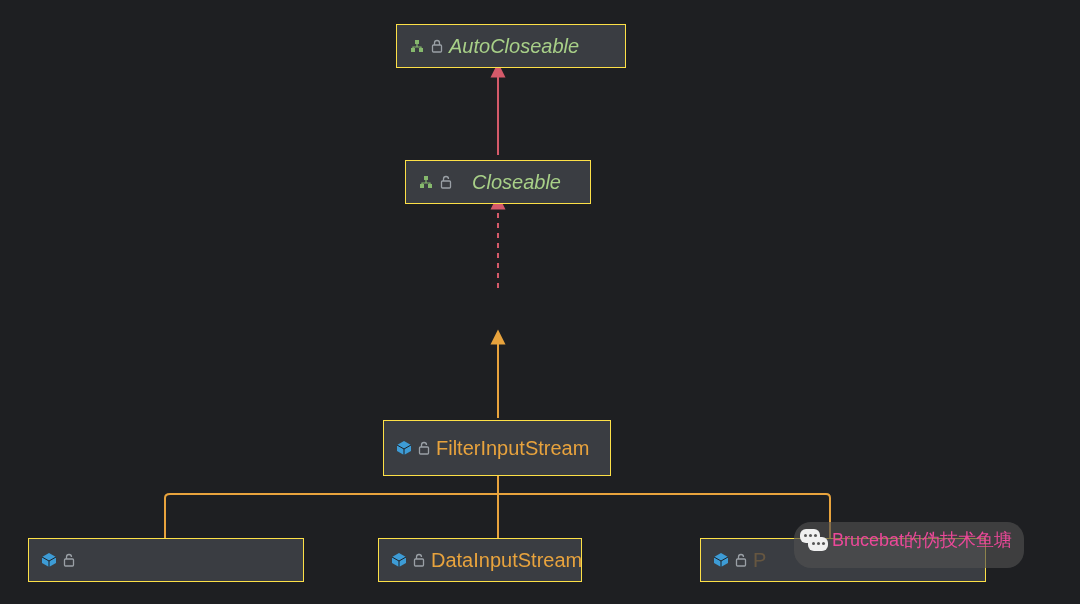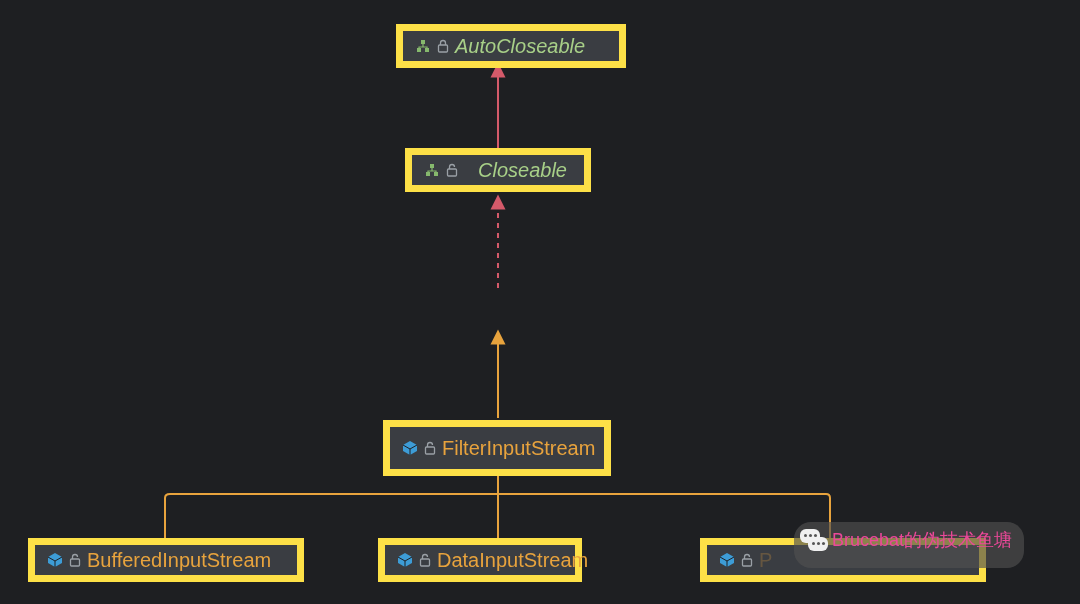--- a/index.html
+++ b/index.html
@@ -2,21 +2,21 @@
 <html><head>
 <meta charset="utf-8">
 <style>
   * { box-sizing: border-box; margin: 0; padding: 0; }
   html, body { width: 1080px; height: 604px; background: #1e1f22; font-family: "Helvetica Neue", Arial, sans-serif; overflow: hidden; }
   .canvas { position: relative; width: 1080px; height: 604px; }
   svg.connectors { position: absolute; inset: 0; width: 1080px; height: 604px; pointer-events: none; }
   .node {
     position: absolute;
     background: #3a3d42;
-    border: 7px solid #fde047;
+    border: 1px solid #fde047;
     display: flex;
     align-items: center;
     padding: 6px 12px;
     gap: 6px;
   }
   .ico { display: inline-flex; align-items: center; justify-content: center; }
   .label-interface { color: #a8d088; font-style: italic; font-size: 20px; }
   .label-class-green { color: #a8d088; font-size: 20px; }
   .label-class-orange { color: #e8a33d; font-size: 20px; }
   .watermark {
@@ -91,21 +91,21 @@
     </span>
     <span class="ico">
       <svg width="12" height="14" viewBox="0 0 12 14">
           <rect x="1.5" y="6" width="9" height="7" rx="1" fill="none" stroke="#9aa0a6" stroke-width="1.3"></rect>
           <path d="M3.5 6 V4 a2.5 2.5 0 0 1 5 0 V6" fill="none" stroke="#9aa0a6" stroke-width="1.3"></path>
         </svg>
     </span>
     <span class="label-interface">AutoCloseable</span>
   </div>
 
-  <div class="node" style="left:405px; top:148px; width:186px; height:44px;">
+  <div class="node" style="left:405px; top:160px; width:186px; height:44px;">
     <span class="ico">
       <svg width="16" height="16" viewBox="0 0 16 16">
           <rect x="6" y="2" width="4" height="4" fill="#86b96d"></rect>
           <rect x="2" y="10" width="4" height="4" fill="#86b96d"></rect>
           <rect x="10" y="10" width="4" height="4" fill="#86b96d"></rect>
           <path d="M8 6 V9 M4 10 V9 H12 V10" stroke="#86b96d" stroke-width="1.2" fill="none"></path>
         </svg>
     </span>
     <span class="ico">
       <svg width="12" height="14" viewBox="0 0 12 14">
@@ -139,21 +139,20 @@
           <path d="M8 1 L15 5 L15 11 L8 15 L1 11 L1 5 Z" fill="#3d9cd6"></path>
           <path d="M1 5 L8 9 L15 5 M8 9 V15" fill="none" stroke="#1e1f22" stroke-width="1"></path>
         </svg>
     </span>
     <span class="ico">
       <svg width="12" height="14" viewBox="0 0 12 14">
           <rect x="1.5" y="6" width="9" height="7" rx="1" fill="none" stroke="#9aa0a6" stroke-width="1.3"></rect>
           <path d="M3.5 6 V4 a2.5 2.5 0 0 1 5 0" fill="none" stroke="#9aa0a6" stroke-width="1.3"></path>
         </svg>
     </span>
-    <span class="label-class-orange">BufferedInputStream</span>
   </div>
 
   <div class="node" style="left:378px; top:538px; width:204px; height:44px;">
     <span class="ico">
       <svg width="16" height="16" viewBox="0 0 16 16">
           <path d="M8 1 L15 5 L15 11 L8 15 L1 11 L1 5 Z" fill="#3d9cd6"></path>
           <path d="M1 5 L8 9 L15 5 M8 9 V15" fill="none" stroke="#1e1f22" stroke-width="1"></path>
         </svg>
     </span>
     <span class="ico">

